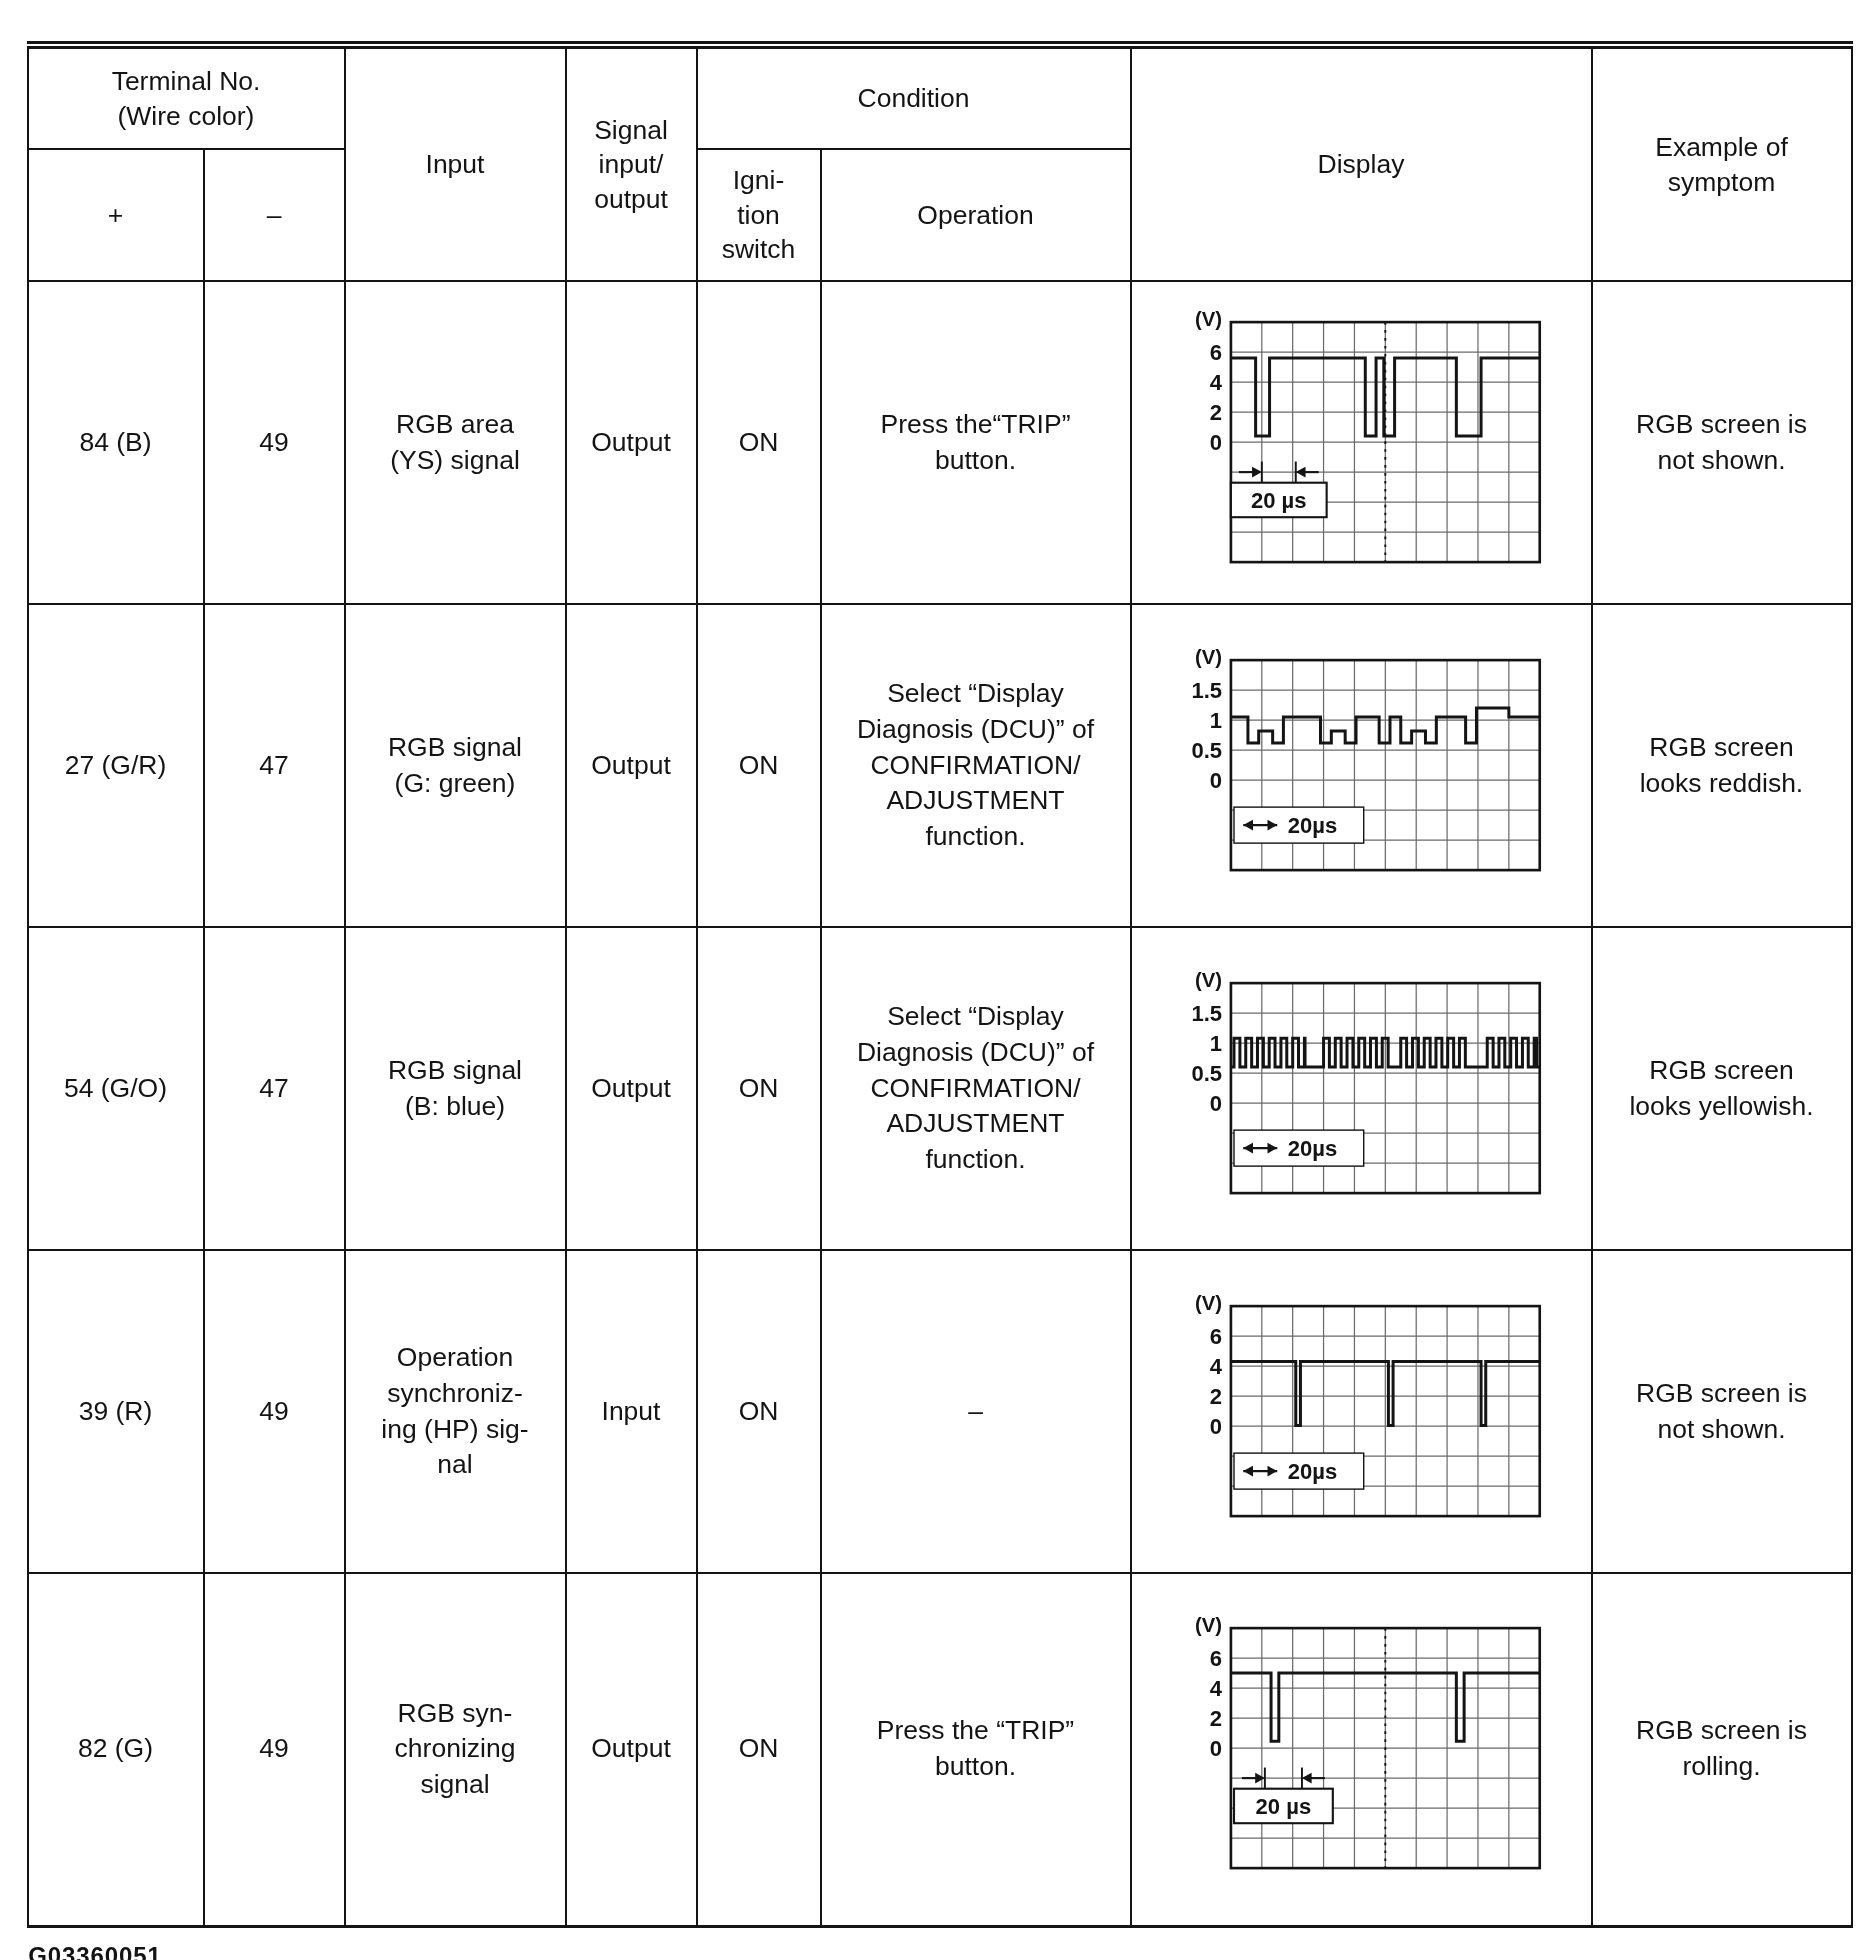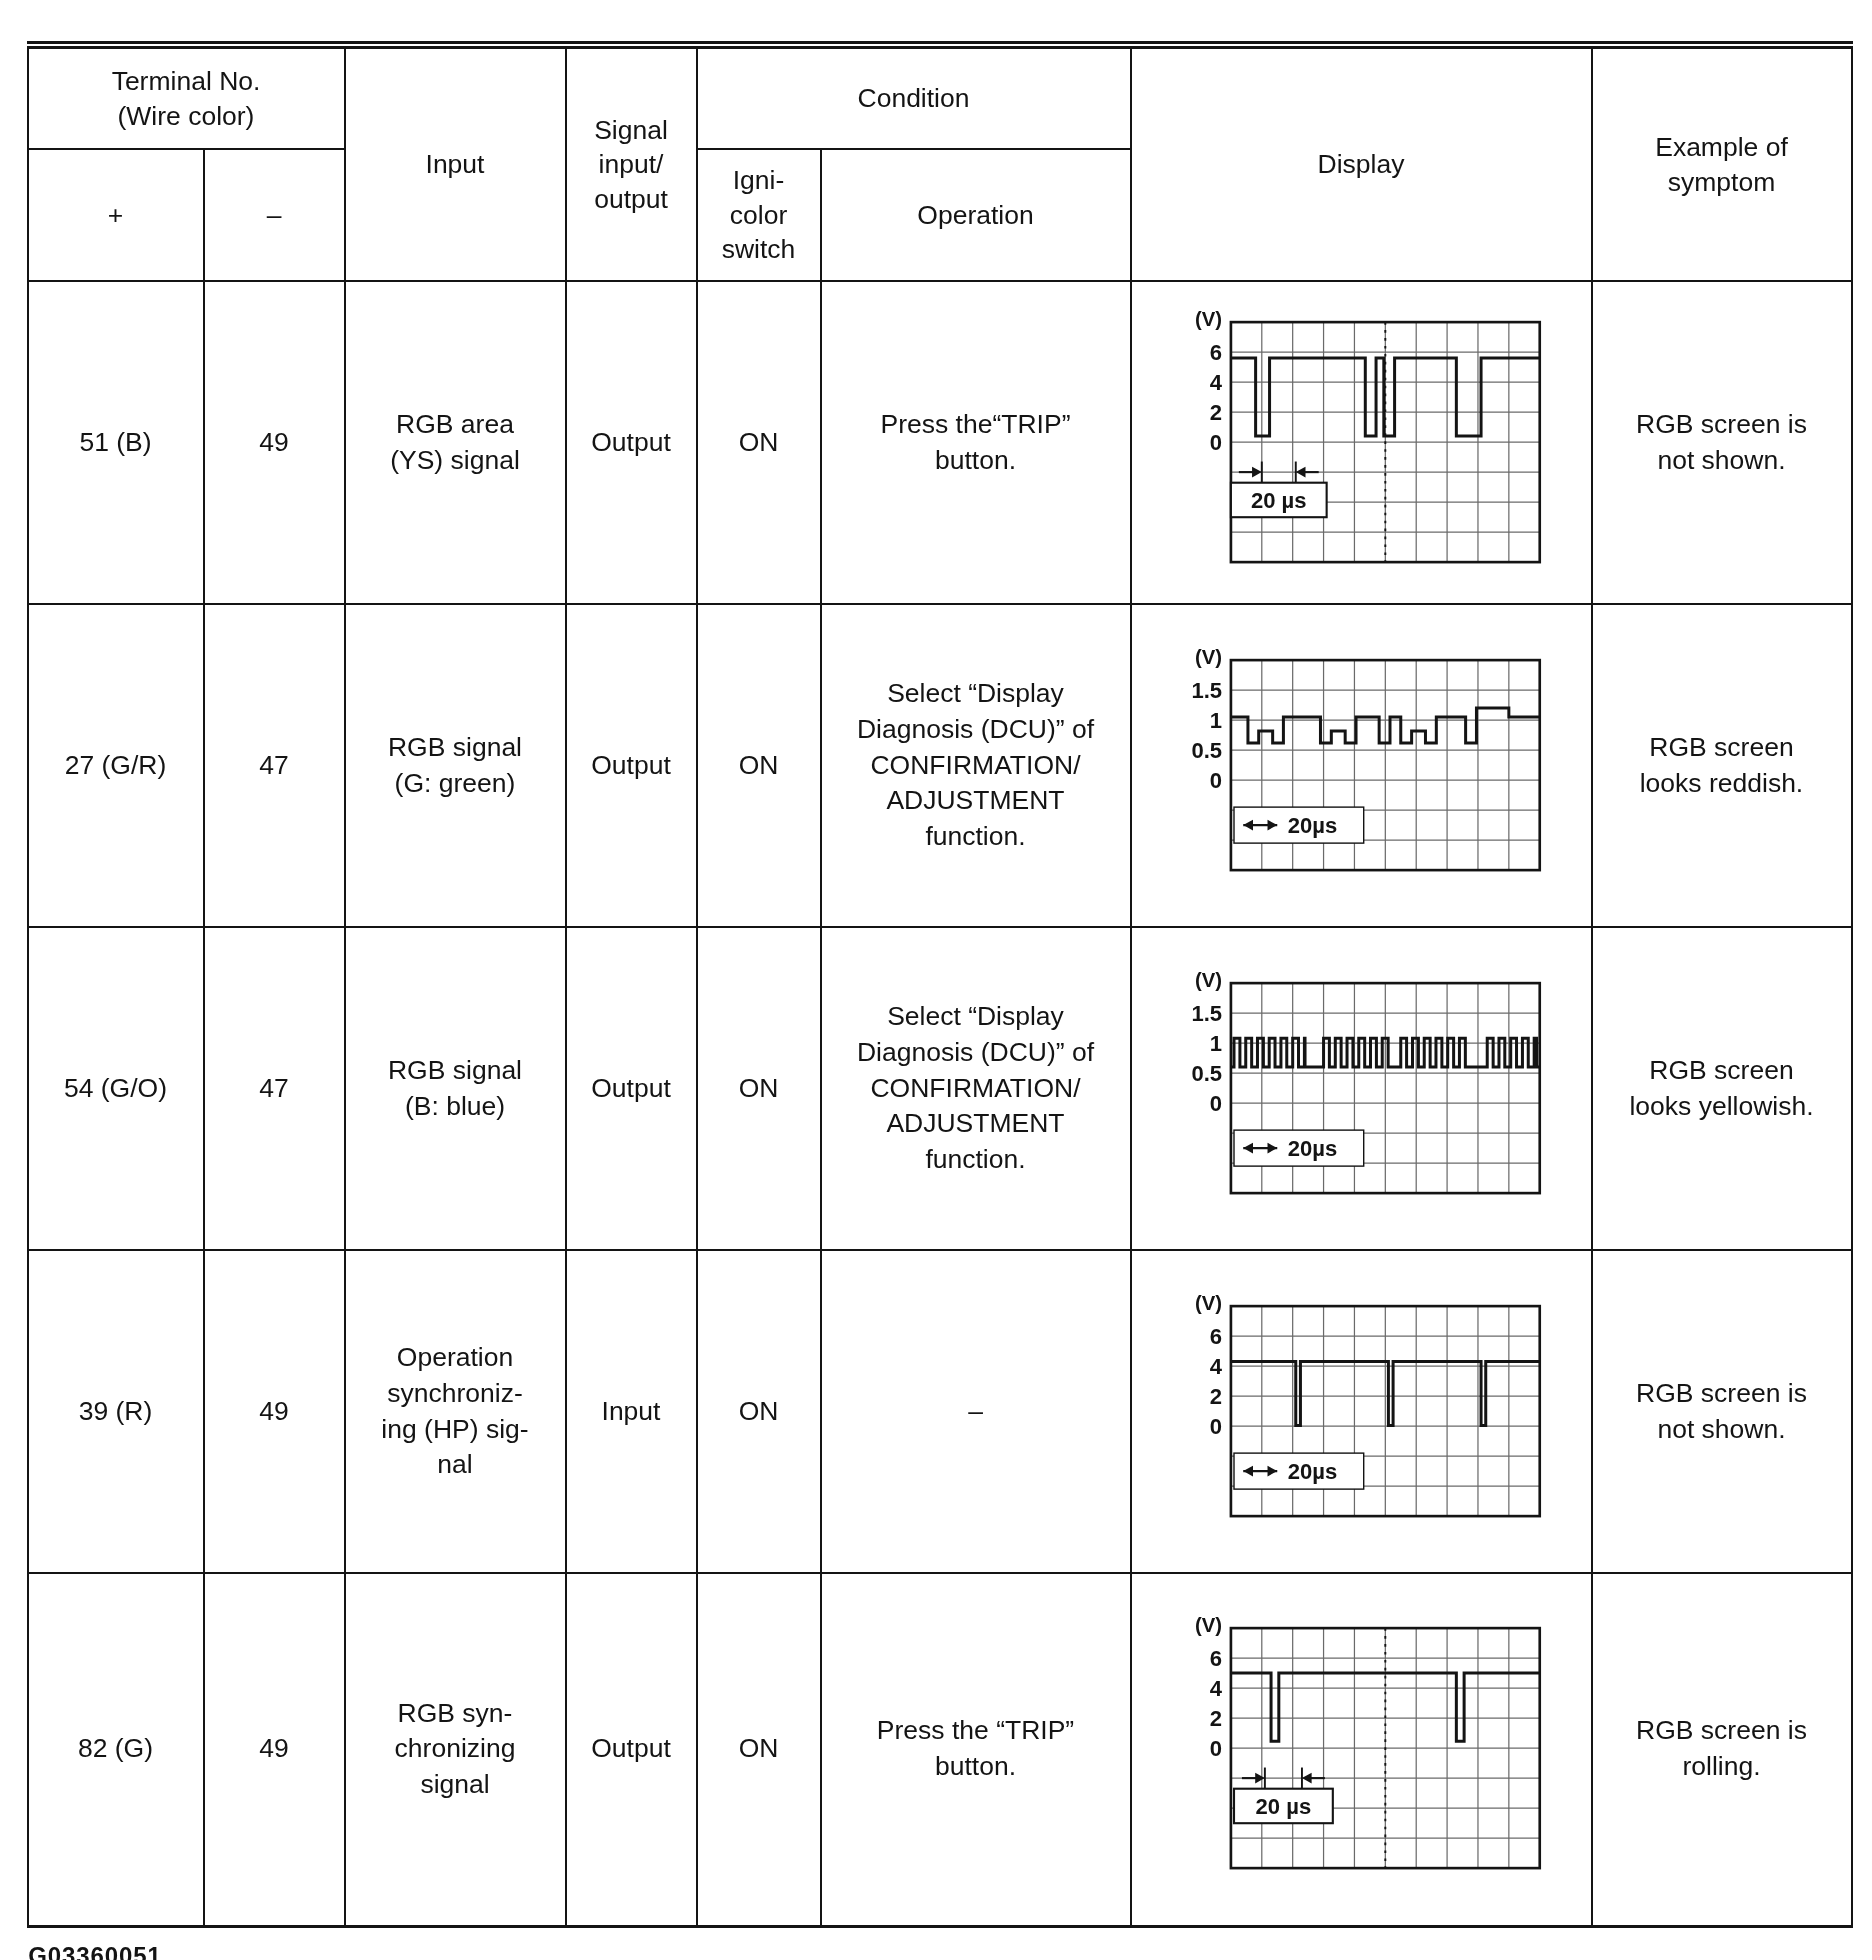--- a/index.html
+++ b/index.html
@@ -73,28 +73,28 @@
 output</th>
         <th colspan="2">Condition</th>
         <th rowspan="2">Display</th>
         <th rowspan="2">Example of
 symptom</th>
       </tr>
       <tr class="hdr-sub">
         <th>+</th>
         <th>–</th>
         <th>Igni-
-color
+tion
 switch</th>
         <th>Operation</th>
       </tr>
     </thead>
     <tbody id="tbody">
         <tr>
-          <td>51 (B)</td>
+          <td>84 (B)</td>
           <td>49</td>
           <td>RGB area
 (YS) signal</td>
           <td>Output</td>
           <td>ON</td>
           <td>Press the“TRIP”
 button.</td>
           <td class="cell-voltage"><svg viewBox="0 0 436 306" width="385" height="270" class="scope" style="font-size:30px">
               <line x1="70" y1="16" x2="70" y2="288" stroke="#6a6a6a" stroke-width="1.4"></line>
               <line x1="105" y1="16" x2="105" y2="288" stroke="#6a6a6a" stroke-width="1.4"></line>

